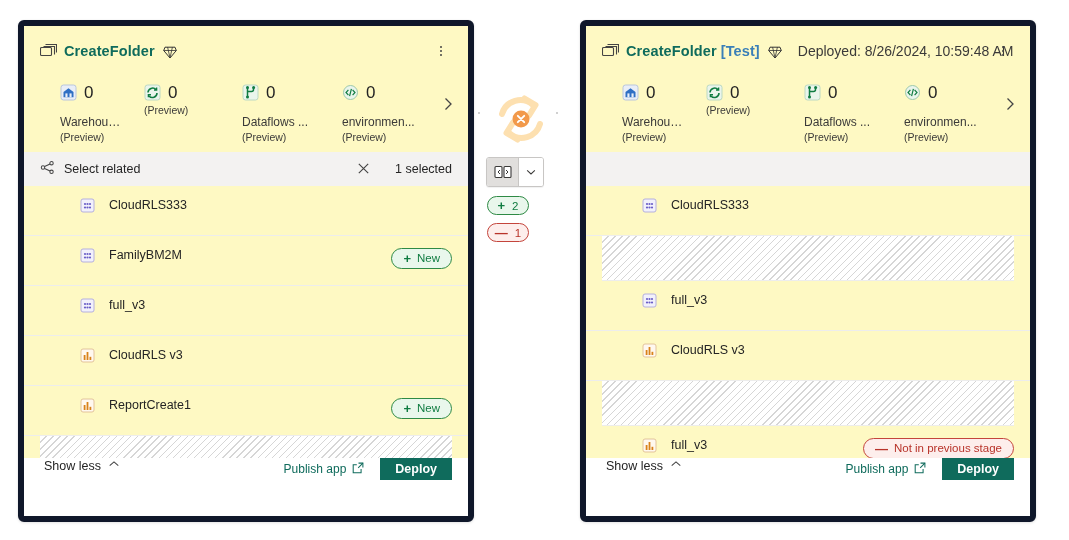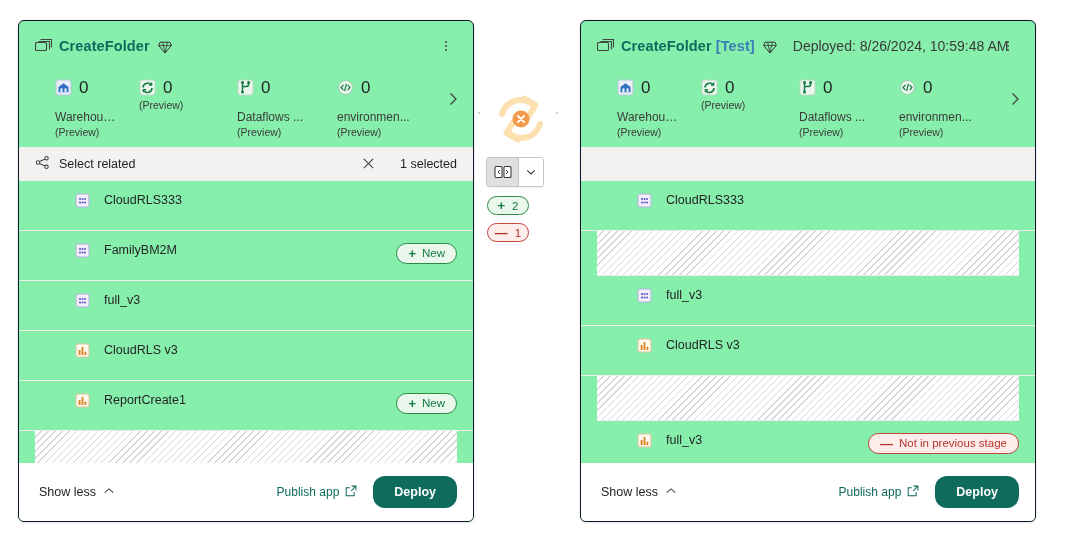--- a/index.html
+++ b/index.html
@@ -11,22 +11,22 @@
   #root {
     position: relative;
     width: 1069px; height: 540px;
     background: #ffffff;
     overflow: hidden;
   }
 
   
   .card {
     position: absolute;
-    background: #86efac;
-    border: 1px solid #0f172a;
+    background: #fef9c3;
+    border: 6px solid #0f172a;
     border-radius: 6px;
     box-shadow: 0 1px 3px rgba(0,0,0,.10), 0 0 2px rgba(0,0,0,.06);
     box-sizing: border-box;
     overflow: hidden;
   }
   #card-left  { left: 18px;  top: 20px; width: 456px; height: 502px; }
   #card-right { left: 580px; top: 20px; width: 456px; height: 502px; }
 
   
   .card-head {
@@ -131,39 +131,39 @@
   }
   .badge.missing {
     color: #b8332a; border: 1px solid #c4453c; background: #fdeeec;
   }
   .badge .sign { font-size: 13px; font-weight: bold; line-height: 1; }
 
   
   .card-foot {
     position: absolute; left: 0; right: 0; bottom: 0;
     height: 58px;
-    display: flex; align-items: center;
+    display: flex; align-items: flex-start;
     padding: 0 16px 0 20px;
     box-sizing: border-box;
     background: #ffffff;
   }
   .show-less {
     font-size: 12.5px; color: #242424; cursor: pointer;
     display: flex; align-items: center; gap: 7px;
   }
   .foot-right { margin-left: auto; display: flex; align-items: center; gap: 16px; }
   .publish-app {
     font-size: 12px; color: #0f6b5c; cursor: pointer;
     display: flex; align-items: center; gap: 6px;
   }
   .deploy-btn {
     background: #0f6b5c; color: #ffffff;
     font-size: 12.5px; font-weight: bold;
-    height: 32px; padding: 0 21px;
-    border: none; border-radius: 12px;
+    height: 22px; padding: 0 15px;
+    border: none; border-radius: 0;
     display: flex; align-items: center; cursor: pointer;
     font-family: "Liberation Sans", sans-serif;
   }
 
   
   #middle {
     position: absolute; left: 478px; top: 20px;
     width: 86px; height: 502px;
   }
   .sync-icon {

